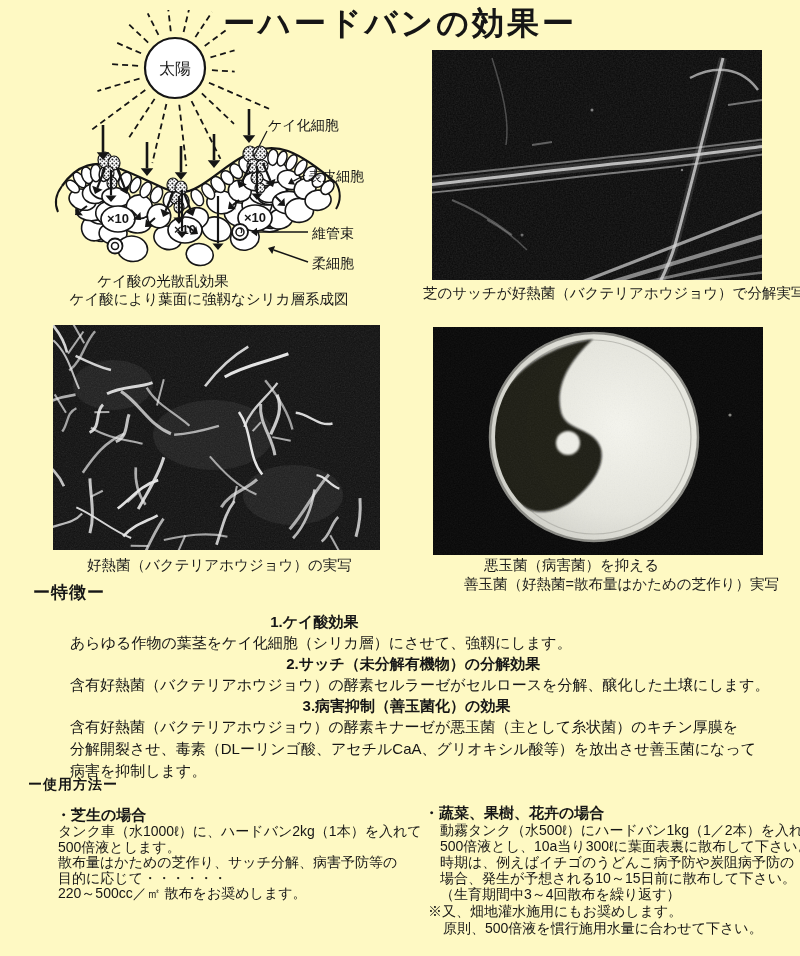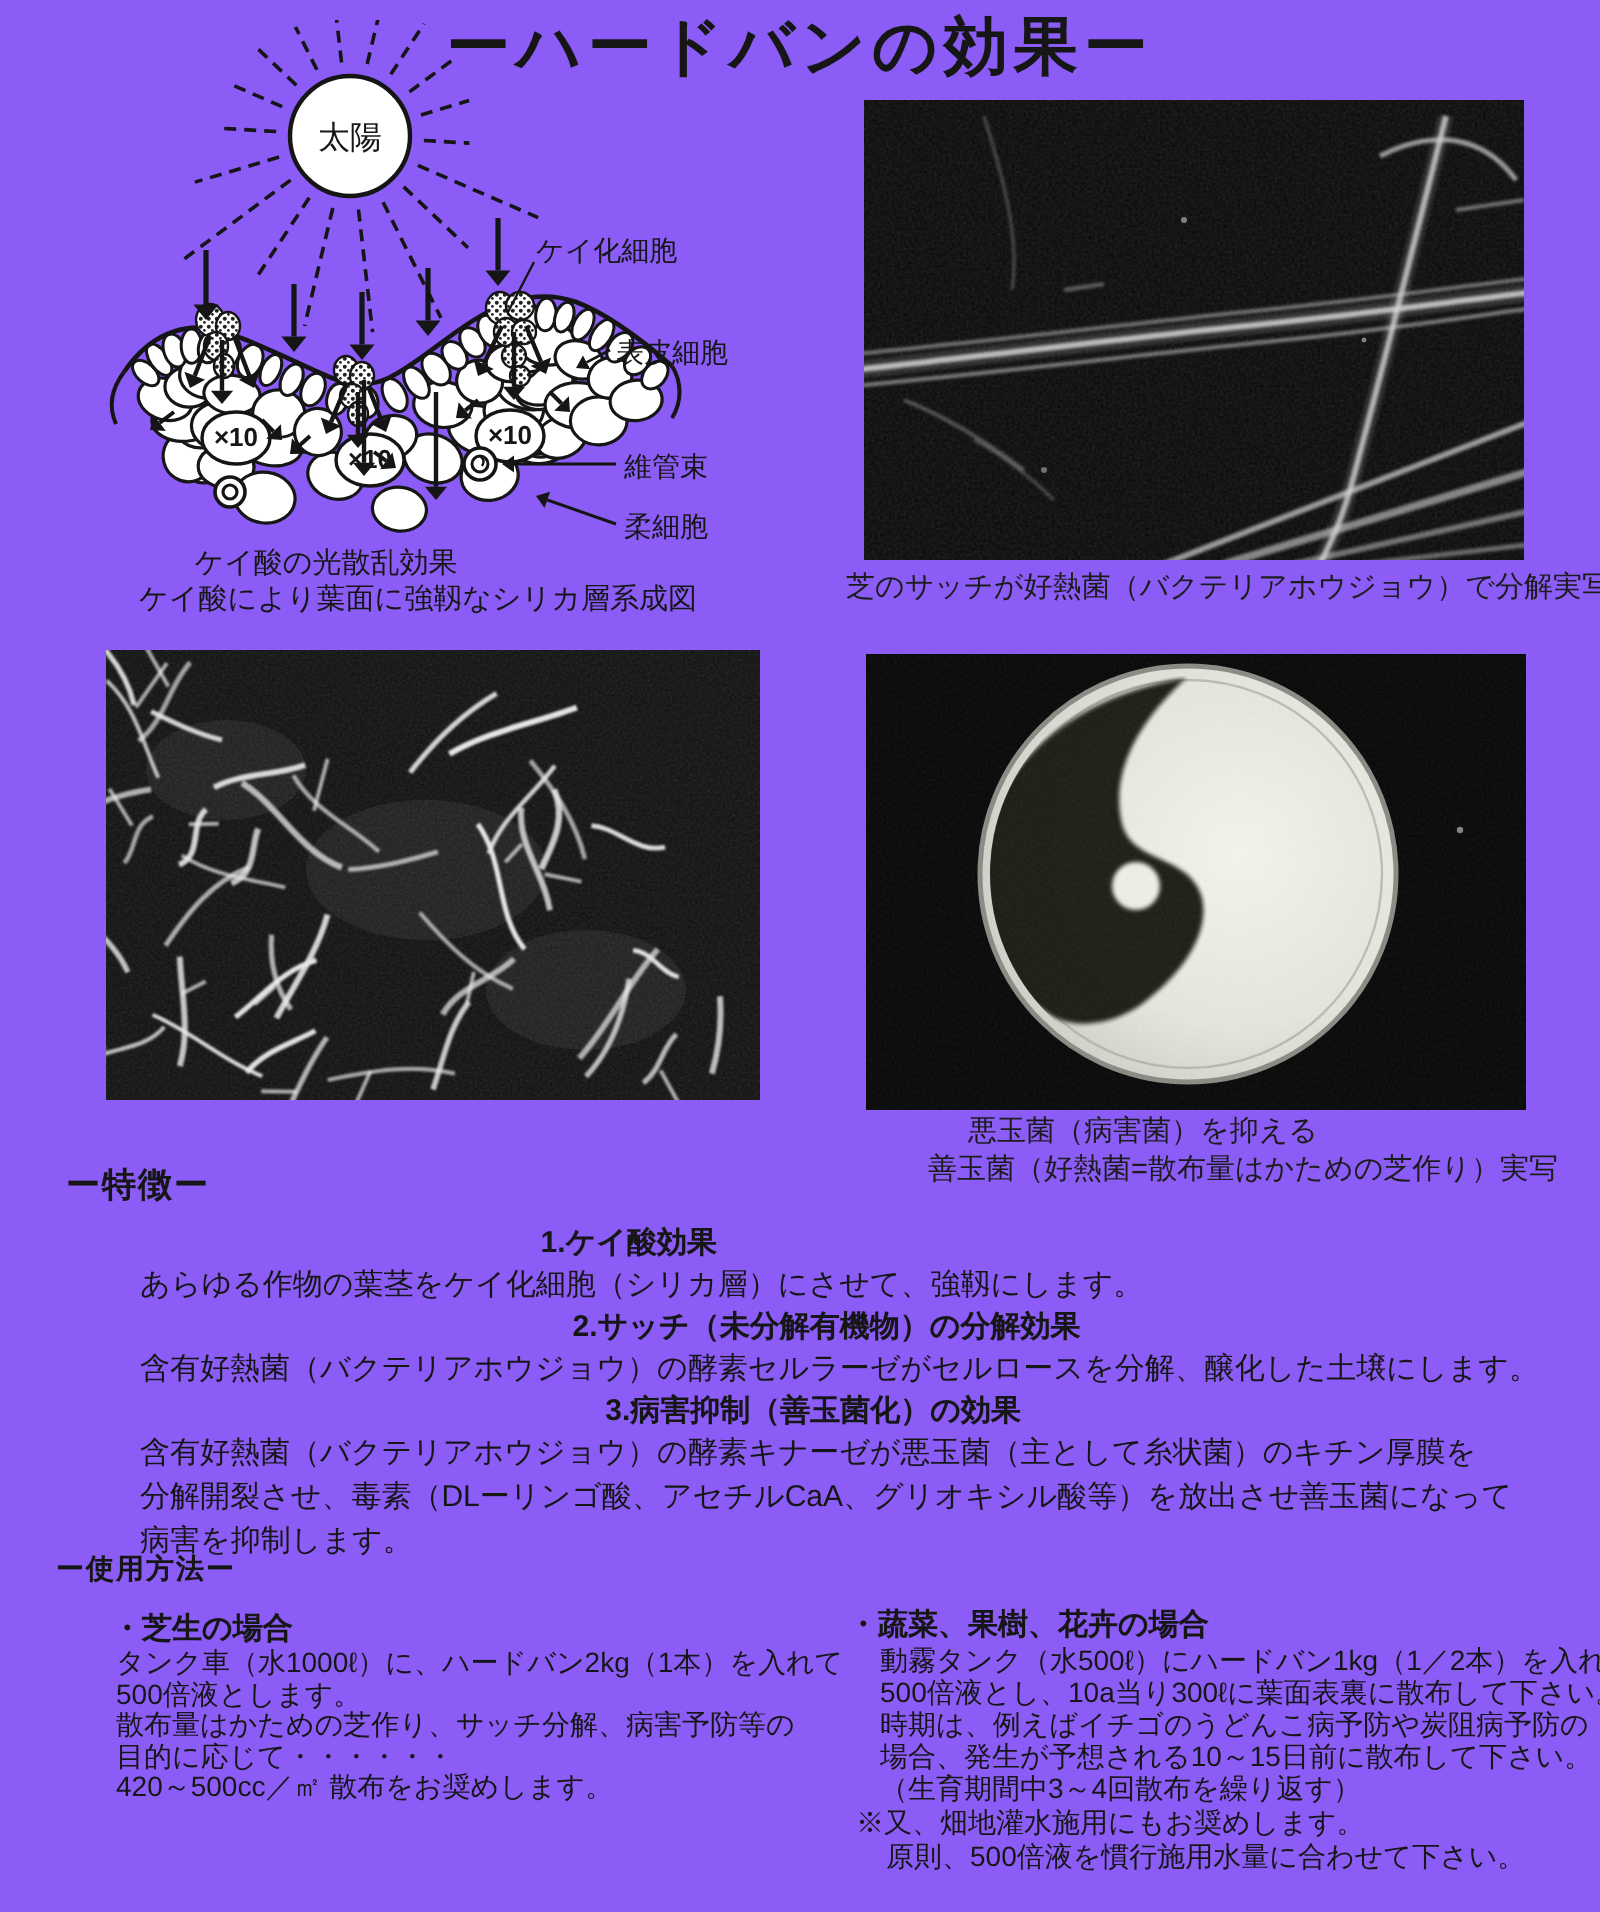--- a/index.html
+++ b/index.html
@@ -1,16 +1,16 @@
 <!DOCTYPE html>
 <html><head>
 <meta charset="utf-8">
 <style>
   html,body{margin:0;padding:0;background:#e9e9e9;}
-  .page{position:relative;width:800px;height:956px;background:#8b5cf6;
+  .page{position:relative;width:800px;height:956px;background:#fef9c3;
         font-family:"Liberation Sans",sans-serif;color:#161616;overflow:hidden;}
   .abs{position:absolute;}
   .title{left:0;top:2px;width:100%;text-align:center;font-size:32px;font-weight:bold;
          letter-spacing:3px;white-space:nowrap;}
   .cap{font-size:14.5px;white-space:nowrap;color:#1c1c1c;}
   .h2{font-size:17px;font-weight:bold;letter-spacing:1px;white-space:nowrap;}
   .h1{font-size:14px;font-weight:bold;letter-spacing:1px;white-space:nowrap;text-align:right;}
   .ft{font-size:15px;font-weight:bold;line-height:19px;white-space:nowrap;text-align:center;}
   .fb{font-size:15px;line-height:22px;white-space:nowrap;margin-left:13px;margin-top:1px;}
   .ut{font-size:15px;font-weight:bold;line-height:18px;white-space:nowrap;}
@@ -343,20 +343,21 @@
           <path d="M263.54598315502517,150.0867291551549 C273.17284833842274,150.95988363709648 277.1792930575569,161.37087763240092 286.3565844991517,163.52847038146334" stroke-width="2.3" opacity="0.95"></path>
           <path d="M285.2286665707361,192.06885224673897 C277.86125438952297,198.82701308762105 277.292324727104,210.2103835603213 268.6404965117737,216.4513977185884" stroke-width="2.6" opacity="0.75"></path>
           <path d="M277.292324727104,210.2103835603213 l10.280948901399318,18.70349767729649" stroke-width="2" opacity="0.7"></path>
           <path d="M156.87173675582744,131.3447357492987 C170.094225084674,146.55135449138385 183.91591031995102,161.02506860911842 203.46818278583658,169.44034244106606" stroke-width="2.1" opacity="0.67"></path>
           <path d="M183.91591031995102,161.02506860911842 l-3.4754574702813317,15.948478148875251" stroke-width="2" opacity="0.7"></path>
           <path d="M78.12826188583858,213.02908148616552 C58.65114686527768,205.39646993912444 42.97813983373051,190.96606025648973 23.325563742942933,182.36100666745207" stroke-width="2.0" opacity="0.91"></path>
         </g>
       <rect width="327" height="225" filter="url(#g2)" opacity="0.28"></rect>
     </svg>
   </div>
+  <div class="cap abs" style="left:87px;top:556px">好熱菌（バクテリアホウジョウ）の実写</div>
 
   <div class="abs" style="left:433px;top:327px;width:330px;height:228px">
     <svg width="330" height="228" viewBox="0 0 330 228">
       <defs>
         <filter id="g3">
             <feTurbulence type="fractalNoise" baseFrequency="0.75" numOctaves="3" seed="5"></feTurbulence>
           <feColorMatrix type="saturate" values="0"></feColorMatrix>
           <feComponentTransfer>
               <feFuncA type="linear" slope="0.4" intercept="0"></feFuncA>
             </feComponentTransfer>
@@ -413,21 +414,21 @@
 
   <div class="h1 abs" style="left:28px;top:776px">ー使用方法ー</div>
 
   <div class="abs" style="left:56px;top:806px">
     <div class="ut">・芝生の場合</div>
     <div class="ul">
       <div>タンク車（水1000ℓ）に、ハードバン2kg（1本）を入れて</div>
       <div>500倍液とします。</div>
       <div>散布量はかための芝作り、サッチ分解、病害予防等の</div>
       <div>目的に応じて・・・・・・</div>
-      <div>420～500cc／㎡ 散布をお奨めします。</div>
+      <div>220～500cc／㎡ 散布をお奨めします。</div>
     </div>
   </div>
 
   <div class="abs" style="left:424px;top:804px">
     <div class="ut">・蔬菜、果樹、花卉の場合</div>
     <div class="ul" style="margin-left:16px;line-height:16px">
       <div>動霧タンク（水500ℓ）にハードバン1kg（1／2本）を入れて</div>
       <div>500倍液とし、10a当り300ℓに葉面表裏に散布して下さい。</div>
       <div>時期は、例えばイチゴのうどんこ病予防や炭阻病予防の</div>
       <div>場合、発生が予想される10～15日前に散布して下さい。</div>

